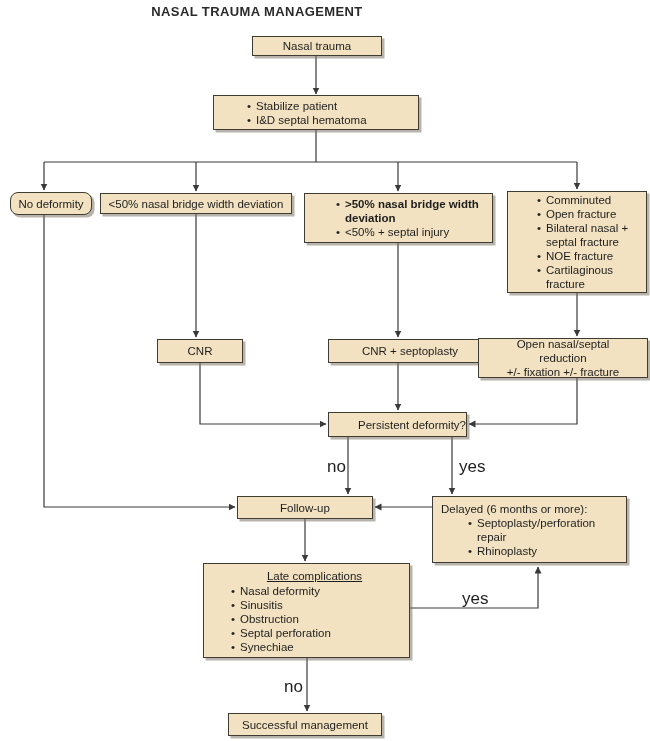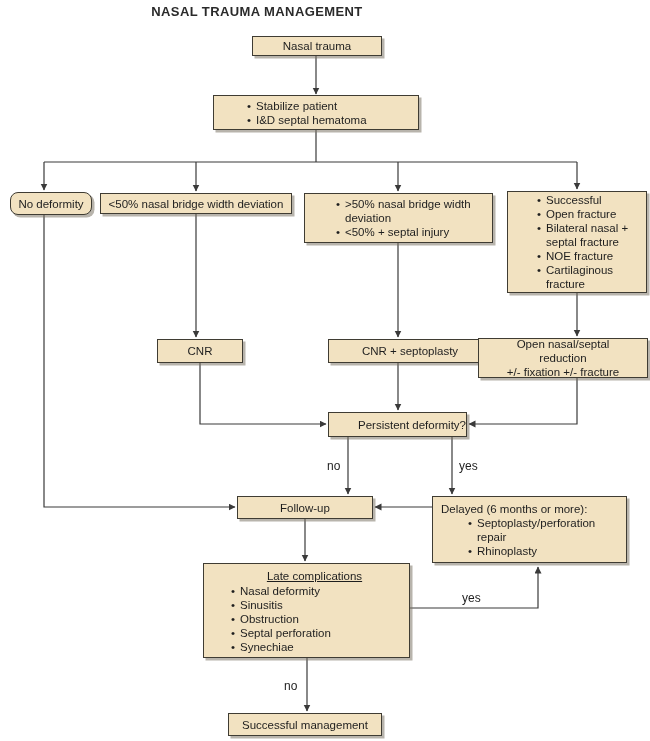--- a/index.html
+++ b/index.html
@@ -30,21 +30,21 @@
     box-shadow:2.5px 2.5px 0 var(--shadow);
     font-size:11.5px;line-height:14px;color:var(--text);
   }
   .center{display:flex;align-items:center;justify-content:center;text-align:center;}
   .bullets{display:flex;flex-direction:column;justify-content:center;height:100%;}
   .brow{display:flex;align-items:flex-start;}
   .bullet{flex:0 0 14px;text-align:center;}
   .btext{flex:1;}
   .heading{margin-bottom:0;}
   .heading.u{text-align:center;text-decoration:underline;margin-bottom:1px;}
-  .edge-label{position:absolute;font-size:12px;line-height:13px;color:var(--text);}
+  .edge-label{position:absolute;font-size:17px;line-height:13px;color:var(--text);}
 </style>
 </head>
 <body>
 
 <div id="canvas">
 
   <svg id="connectors" viewBox="0 0 650 741">
     <defs>
       <marker id="ah" markerWidth="8" markerHeight="8" refX="6.5" refY="3.5" orient="auto" markerUnits="userSpaceOnUse">
         <path d="M0,0 L7,3.5 L0,7 Z"></path>
@@ -96,34 +96,34 @@
   </div>
 
   <div class="box center" style="left:100px;top:193px;width:192px;height:21px;">
     <span>&lt;50% nasal bridge width deviation</span>
   </div>
 
   <div class="box" style="left:304px;top:193px;width:189px;height:50px;padding:5px 8px 5px 26px;">
     <div class="bullets">
       <div class="brow">
         <span class="bullet">•</span>
-        <span class="btext" style="max-width:138px;">&gt;50% nasal bridge width deviation</span>
+        <span class="btext" style="max-width:138px;font-weight:bold;">&gt;50% nasal bridge width deviation</span>
       </div>
       <div class="brow">
         <span class="bullet">•</span>
         <span class="btext">&lt;50% + septal injury</span>
       </div>
     </div>
   </div>
 
   <div class="box" style="left:507px;top:191px;width:140px;height:102px;padding:4px 4px 4px 24px;">
     <div class="bullets">
       <div class="brow">
         <span class="bullet">•</span>
-        <span class="btext">Successful</span>
+        <span class="btext">Comminuted</span>
       </div>
       <div class="brow">
         <span class="bullet">•</span>
         <span class="btext">Open fracture</span>
       </div>
       <div class="brow">
         <span class="bullet">•</span>
         <span class="btext" style="max-width:92px;">Bilateral nasal + septal fracture</span>
       </div>
       <div class="brow">

